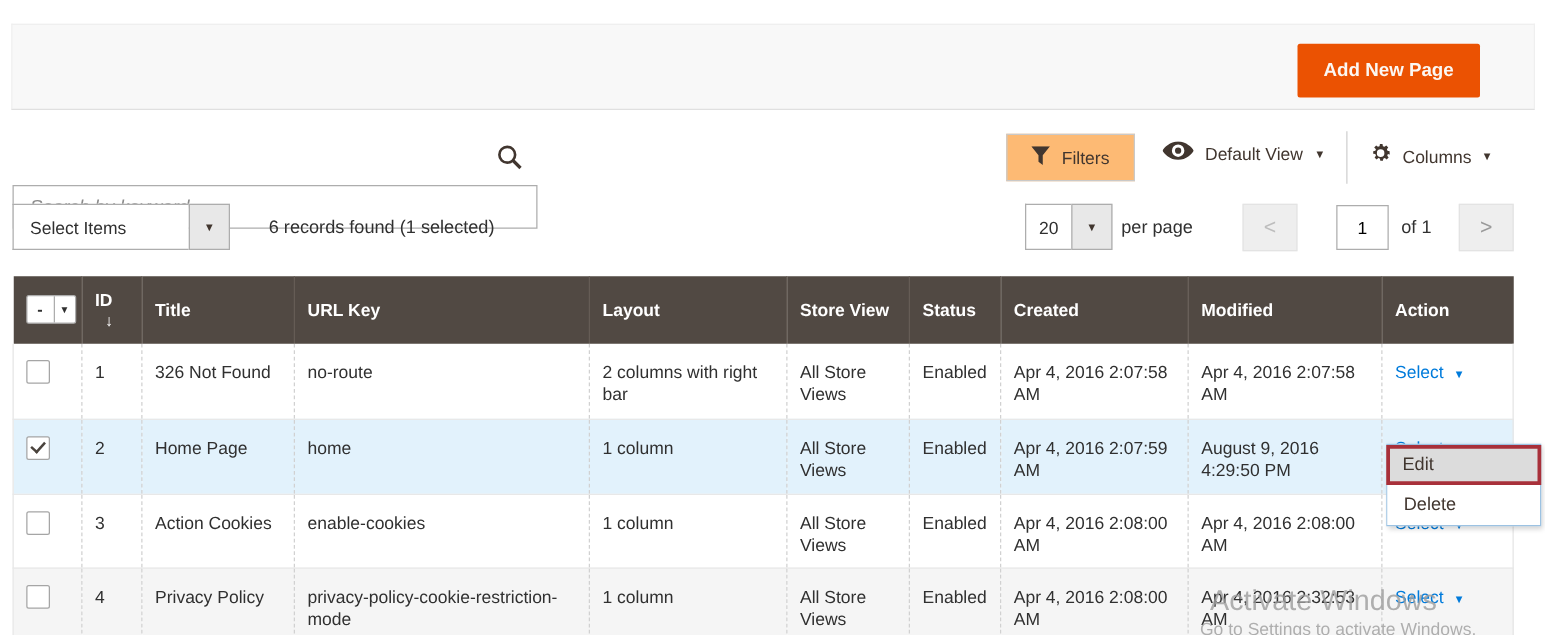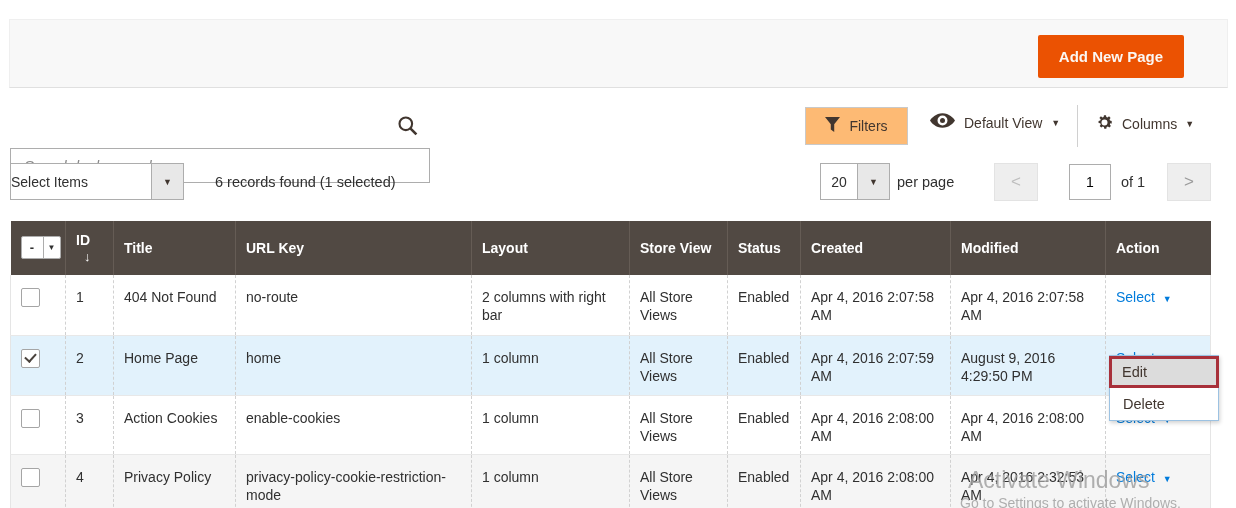--- a/index.html
+++ b/index.html
@@ -25,21 +25,21 @@
   .view-ctl{position:absolute;top:113px;left:930px;display:flex;align-items:center;gap:9px;cursor:pointer;}
   .ctl-label{font-size:14px;color:#41362f;}
   .caret{font-size:9px;color:#41362f;}
   .ctl-divider{position:absolute;top:105px;left:1077px;width:1px;height:42px;background:#d0d0d0;}
   .columns-ctl{position:absolute;top:113px;left:1095px;display:flex;align-items:center;gap:8px;cursor:pointer;}
   .gear-glyph{font-size:19px;color:#41362f;line-height:1;}
 
   
   .mass-select{position:absolute;top:163px;left:10px;height:37px;display:flex;box-sizing:border-box;cursor:pointer;}
   .mass-select .lbl{width:141px;border:1px solid #adadad;border-right:none;background:#fff;
-                    display:flex;align-items:center;font-size:14px;box-sizing:border-box;}
+                    display:flex;align-items:center;padding-left:13px;font-size:14px;box-sizing:border-box;}
   .seg-arrow{width:33px;border:1px solid #adadad;background:#e8e8e8;display:flex;align-items:center;
              justify-content:center;box-sizing:border-box;}
   .records{position:absolute;top:163px;left:215px;height:37px;display:flex;align-items:center;font-size:14.5px;}
 
   .perpage{position:absolute;top:163px;left:820px;height:37px;display:flex;cursor:pointer;}
   .perpage .val{width:37px;border:1px solid #adadad;border-right:none;background:#fff;display:flex;
                 align-items:center;justify-content:center;font-size:14px;box-sizing:border-box;}
   .perpage-lbl{position:absolute;top:163px;left:897px;height:37px;display:flex;align-items:center;font-size:14.5px;}
   .pg-btn{position:absolute;top:163px;width:44px;height:38px;background:#eeeeee;border:1px solid #e3e3e3;
           display:flex;align-items:center;justify-content:center;font-size:17px;box-sizing:border-box;cursor:default;}
@@ -71,21 +71,21 @@
 
   .cbx{width:17px;height:17px;background:#fff;border:1px solid #a5a5a5;border-radius:2px;
        position:relative;cursor:pointer;display:inline-block;}
   .cbx.checked::after{content:"";position:absolute;left:3px;top:3px;width:9px;height:5px;
        border-left:2px solid #4a433d;border-bottom:2px solid #4a433d;transform:rotate(-48deg);}
 
   .action-link{color:#007bdb;text-decoration:none;cursor:pointer;white-space:nowrap;}
   .action-link .caret{color:#007bdb;margin-left:4px;}
 
   
-  .action-menu{position:absolute;top:355px;left:1109px;width:110px;background:#ffffff;
+  .action-menu{position:absolute;top:355px;left:1109px;width:124px;background:#ffffff;
                border:1px solid #9cc2e2;box-shadow:1px 2px 4px rgba(0,0,0,0.18);z-index:10;box-sizing:border-box;}
   .action-menu .mi{padding:8px 13px;font-size:14.5px;color:#41362f;cursor:pointer;background:#fff;}
   .action-menu .mi-highlight{background:#dcdcdc;border:3px solid #a8303a;padding:5px 10px;margin:0 -1px;}
 
   
   .watermark{position:absolute;z-index:5;color:#9d9d9d;opacity:0.8;pointer-events:none;}
   .wm1{top:467px;left:968px;font-size:23px;}
   .wm2{top:495px;left:960px;font-size:14px;}
 </style>
 </head>
@@ -196,21 +196,21 @@
           <th>Status</th>
           <th>Created</th>
           <th>Modified</th>
           <th>Action</th>
         </tr>
       </thead>
       <tbody>
         <tr style="height:60px">
           <td><span class="cbx"></span></td>
           <td>1</td>
-          <td>404 Not Found</td>
+          <td>326 Not Found</td>
           <td>no-route</td>
           <td>2 columns with right bar</td>
           <td>All Store Views</td>
           <td>Enabled</td>
           <td>Apr 4, 2016 2:07:58 AM</td>
           <td>Apr 4, 2016 2:07:58 AM</td>
           <td><a class="action-link">
             <span>Select</span>
             <span class="caret">▼</span></a></td>
         </tr>

